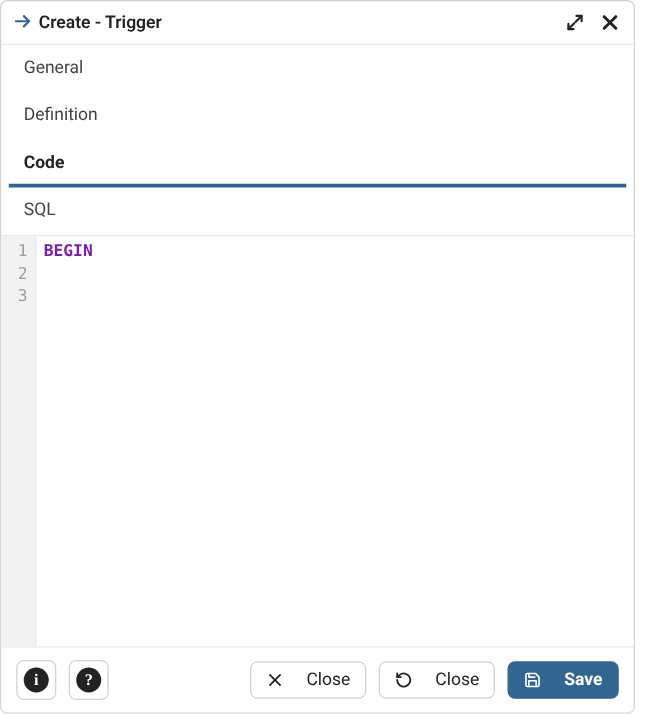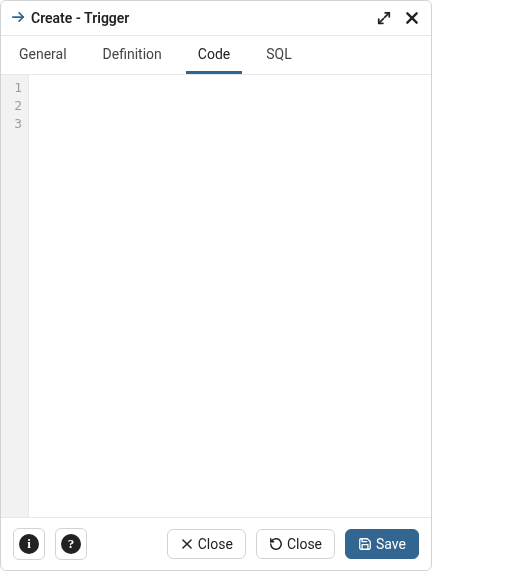--- a/index.html
+++ b/index.html
@@ -6,21 +6,21 @@
   html, body { margin: 0; padding: 0; }
   body {
     font-family: -apple-system, BlinkMacSystemFont, "Segoe UI", Roboto, Helvetica, Arial, sans-serif;
     background: #fff;
     color: #222;
     width: 520px;
     height: 571px;
     overflow: hidden;
   }
   .dialog {
-    width: 432px;
+    width: 508px;
     height: 571px;
     border: 1px solid #d2d3d5;
     border-radius: 6px;
     display: flex;
     flex-direction: column;
     background: #fff;
   }
   .titlebar {
     display: flex;
     align-items: center;
@@ -50,35 +50,35 @@
     display: inline-flex;
     align-items: center;
     justify-content: center;
     cursor: pointer;
     color: #222;
   }
   .tabs {
     display: flex;
     border-bottom: 1px solid #e5e7ea;
     padding: 0 6px;
-    gap: 12px;
+    gap: 0;
+    flex-direction: column;
   }
   .tab {
     padding: 10px 12px 9px;
     font-size: 14px;
     color: #444;
     cursor: pointer;
     border-bottom: 3px solid transparent;
     user-select: none;
   }
   .tab.active {
     border-bottom: 3px solid #326690;
     color: #222;
-    font-weight: 400;
-    text-align: center;
+    font-weight: 700;
   }
   .editor-area {
     flex: 1;
     display: flex;
     overflow: hidden;
   }
   .gutter {
     width: 28px;
     background: #f2f2f2;
     border-right: 1px solid #e5e7ea;
@@ -135,34 +135,35 @@
     display: inline-flex;
     align-items: center;
     justify-content: center;
     font-weight: 700;
     font-size: 13px;
     font-family: Georgia, serif;
   }
   .btn {
     display: inline-flex;
     align-items: center;
-    gap: 4px;
+    gap: 18px;
     padding: 6px 12px;
     border: 1px solid #d2d3d5;
     border-radius: 6px;
     background: #fff;
     color: #222;
     font-size: 14px;
     cursor: pointer;
     line-height: 1.2;
   }
   .btn.primary {
     background: #326690;
     border-color: #326690;
     color: #fff;
+    font-weight: bold;
   }
   .btn svg { display: block; }
 </style>
 </head>
 <body>
 
 <div class="dialog">
 
   <div class="titlebar">
     <span class="title-arrow">
@@ -196,21 +197,21 @@
       <div class="tab active">Code</div>
       <div class="tab">SQL</div>
     </div>
 
   <div class="editor-area">
     <div class="gutter" id="gutter">
         <div>1</div>
         <div>2</div>
         <div>3</div>
       </div>
-    <div class="code" id="code"></div>
+    <div class="code" id="code"><div><span class="tok-keyword">BEGIN</span></div></div>
   </div>
 
   <div class="footer">
     <span class="round-btn">
       <span class="ico">i</span>
     </span>
     <span class="round-btn">
       <span class="ico">?</span>
     </span>
     <span class="spacer"></span>

